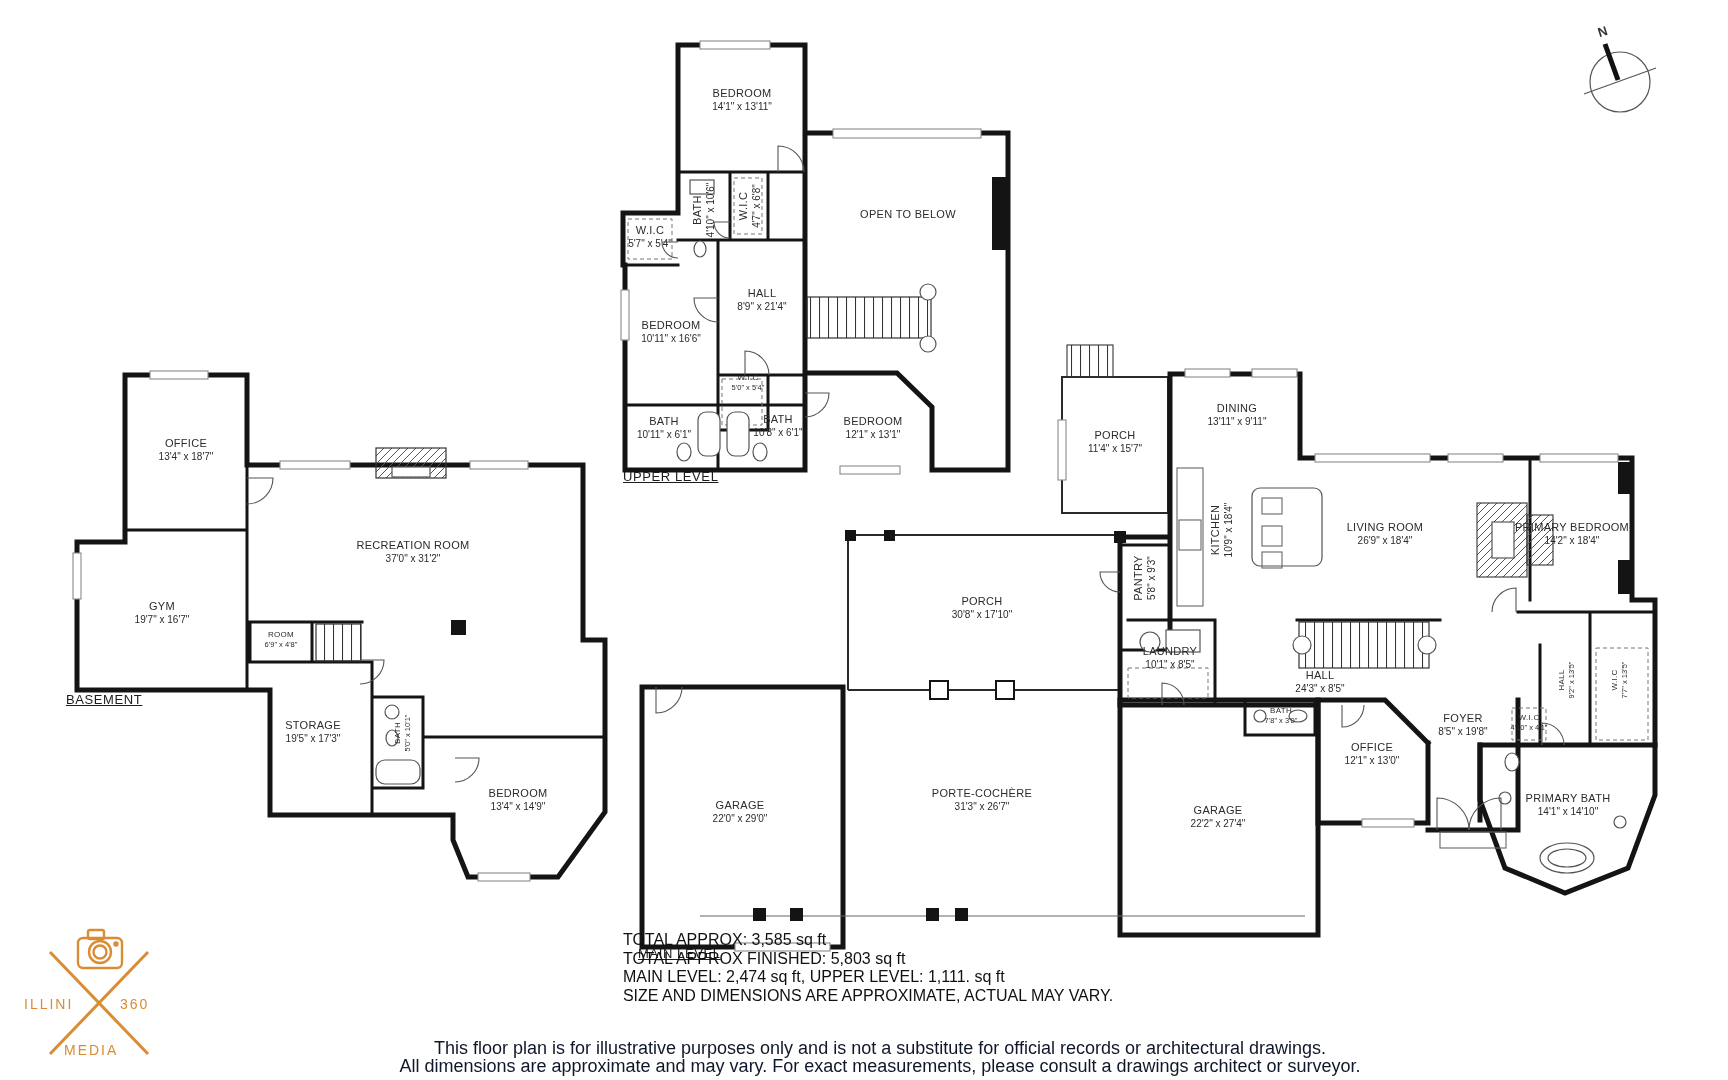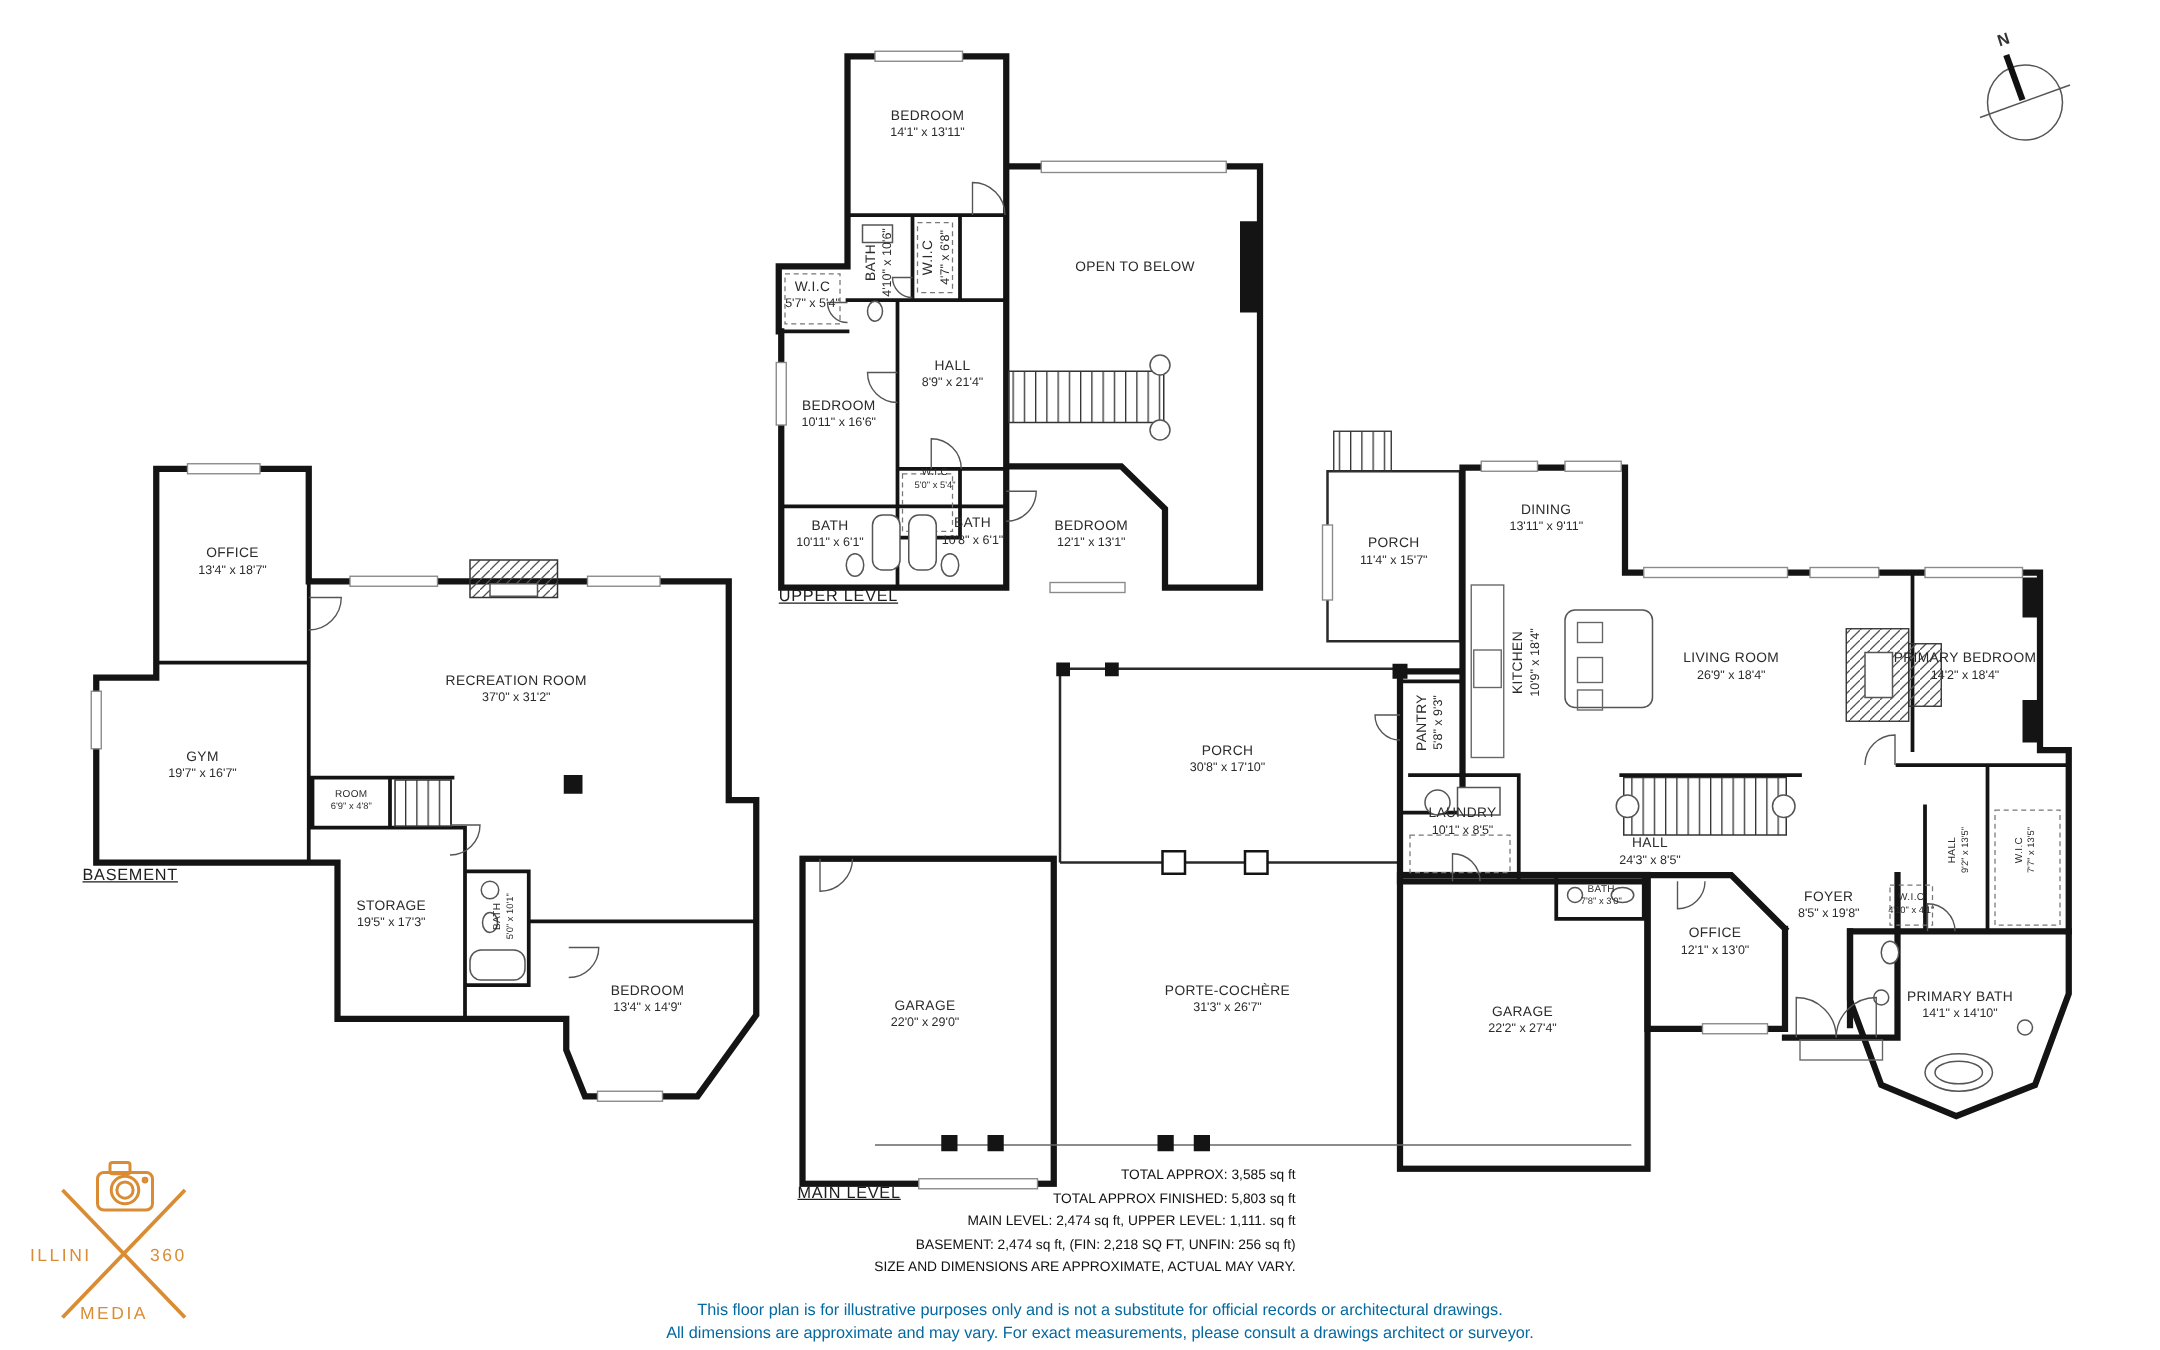--- a/index.html
+++ b/index.html
@@ -21,23 +21,23 @@
   
   .room-label{position:absolute;transform:translate(-50%,-50%);text-align:center;
               color:#2b2b2b;white-space:nowrap;line-height:1.25;}
   .room-label .rname{font-size:11px;letter-spacing:.3px;}
   .room-label .rdims{font-size:10px;}
   .room-label.rot{transform:translate(-50%,-50%) rotate(-90deg);}
   .room-label.sm .rname{font-size:8px;}
   .room-label.sm .rdims{font-size:7.5px;}
   .level-title{position:absolute;font-size:13px;letter-spacing:.6px;color:#1c1c1c;text-decoration:underline;}
   .summary{position:absolute;left:868px;top:931px;transform:translateX(-50%);
-           text-align:right;color:#111;font-size:11px;line-height:18.6px;white-space:nowrap;}
+           text-align:left;color:#111;font-size:16px;line-height:18.6px;white-space:nowrap;}
   .disclaimer{position:absolute;left:880px;top:1039px;transform:translateX(-50%);
-              text-align:center;color:#0369a1;font-size:13px;line-height:18px;white-space:nowrap;}
+              text-align:center;color:#0f172a;font-size:18px;line-height:18px;white-space:nowrap;}
   .logo-word{position:absolute;color:#d98c33;font-size:14px;letter-spacing:2px;font-weight:500;}
   .compass-n{position:absolute;left:1598px;top:24px;font-size:13px;color:#333;
              transform:rotate(-18deg);font-weight:600;}
 </style>
 </head>
 <body>
 
 <div id="canvas">
 
 <svg width="1728" height="1080" viewBox="0 0 1728 1080">
@@ -363,21 +363,20 @@
 </div>
 <div class="room-label" style="left:1568px;top:805px">
   <div class="rname">PRIMARY BATH</div>
   <div class="rdims">14'1" x 14'10"</div>
 </div>
 
 <div class="summary">
   <div>TOTAL APPROX: 3,585 sq ft</div>
   <div>TOTAL APPROX FINISHED: 5,803 sq ft</div>
   <div>MAIN LEVEL: 2,474 sq ft, UPPER LEVEL: 1,111. sq ft</div>
-  <div>BASEMENT: 2,474 sq ft, (FIN: 2,218 SQ FT, UNFIN: 256 sq ft)</div>
   <div>SIZE AND DIMENSIONS ARE APPROXIMATE, ACTUAL MAY VARY.</div>
 </div>
 <div class="disclaimer">
   <div>This floor plan is for illustrative purposes only and is not a substitute for official records or architectural drawings.</div>
   <div>All dimensions are approximate and may vary. For exact measurements, please consult a drawings architect or surveyor.</div>
 </div>
 
 <div class="logo-word" style="left:24px;top:996px">ILLINI</div>
 <div class="logo-word" style="left:120px;top:996px">360</div>
 <div class="logo-word" style="left:64px;top:1042px">MEDIA</div>

